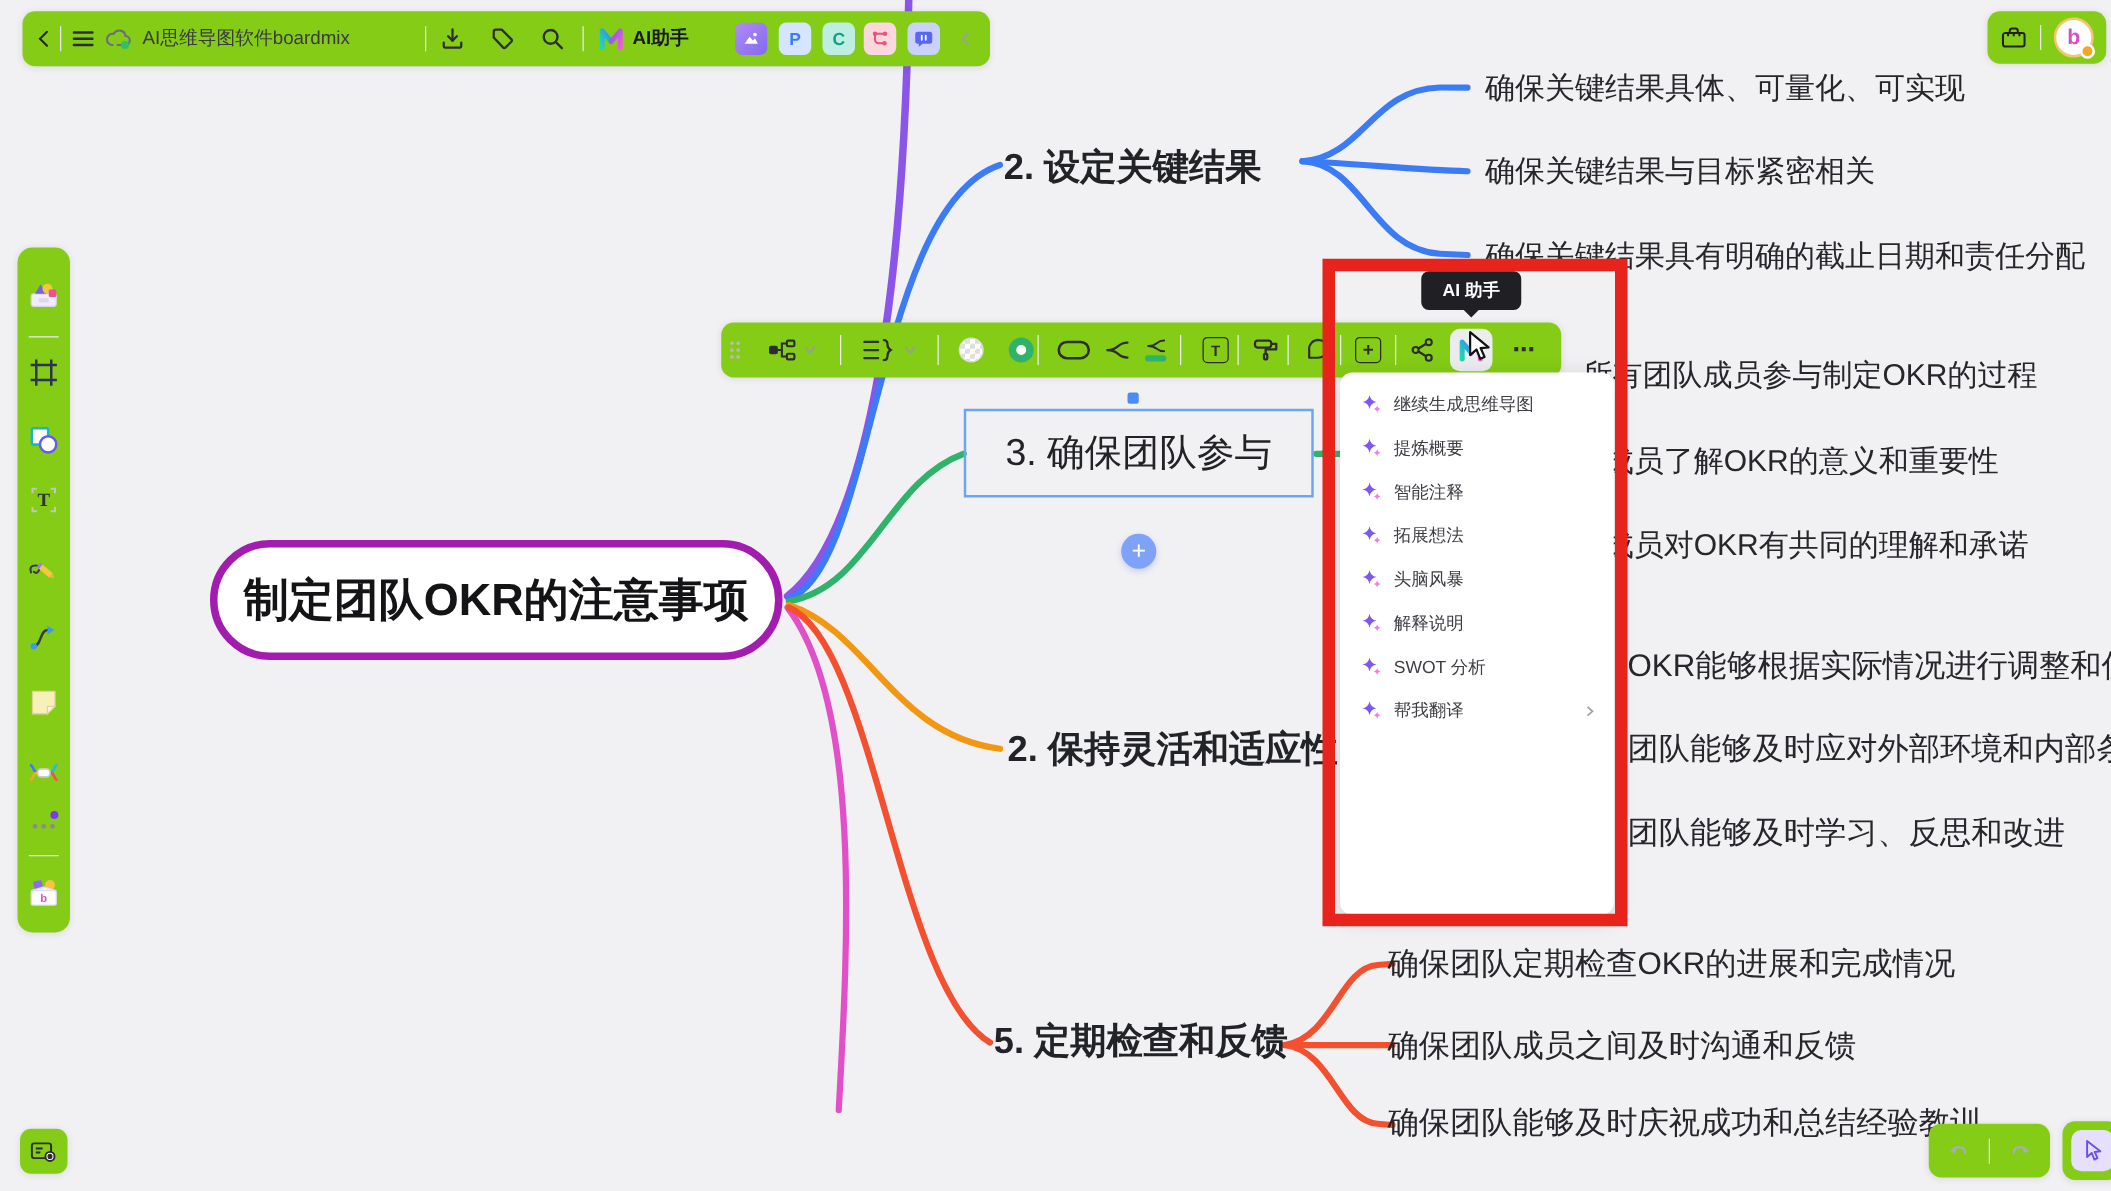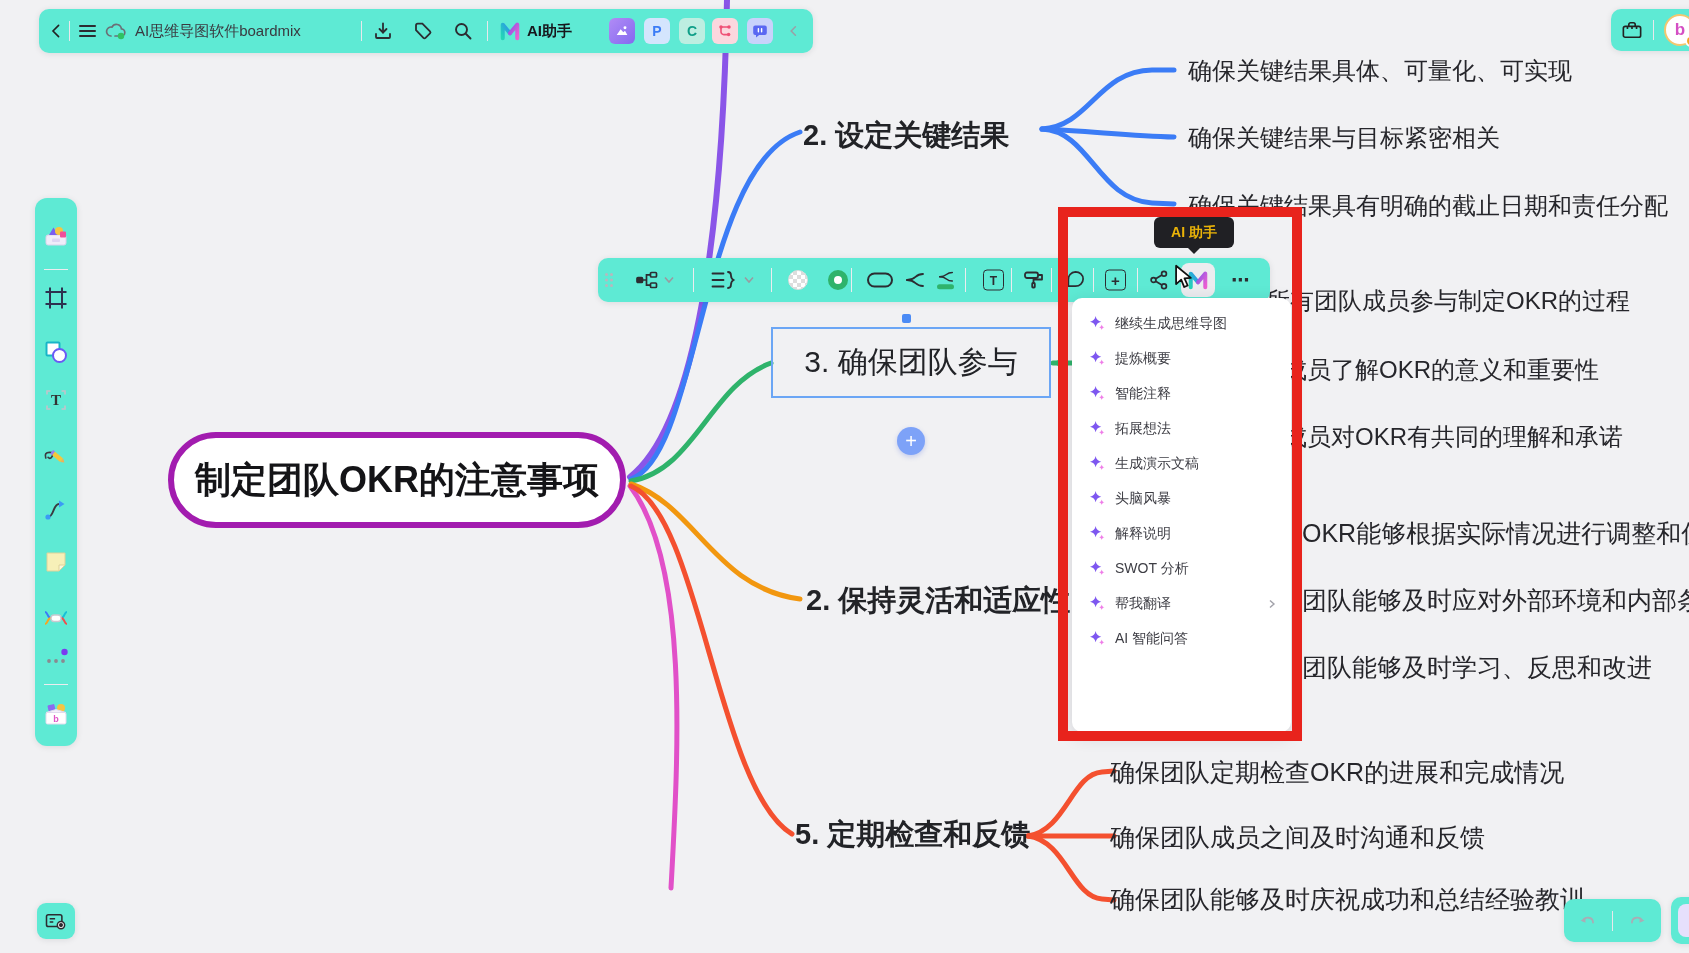--- a/index.html
+++ b/index.html
@@ -1,19 +1,19 @@
 <!DOCTYPE html>
 <html><head>
 <meta charset="utf-8">
 <style>
   * { margin:0; padding:0; box-sizing:border-box; }
   html,body { width:1689px; height:953px; overflow:hidden; }
   body { background:#f1f1f3; font-family:"Liberation Sans","DejaVu Sans",sans-serif; position:relative; }
   .abs { position:absolute; }
-  .panel { position:absolute; background:#5eead4; border-radius:10px; box-shadow:0 1px 6px rgba(30,30,40,.10);margin-left:21px; }
+  .panel { position:absolute; background:#84cc16; border-radius:10px; box-shadow:0 1px 6px rgba(30,30,40,.10); }
   .vc { top:50%; transform:translateY(-50%); }
   svg { display:block; }
 
   
   .map-text { position:absolute; white-space:nowrap; color:#26262b; line-height:1; transform:translateY(-50%); z-index:1; }
   .t24 { font-size:24px; }
   .t25 { font-size:25px; }
   .blabel { font-size:29px; color:#222327;font-weight:bold; }
   #central-topic { left:168px; top:432px; width:458px; height:96px; background:#fff;
     border:6px solid #a21caf; border-radius:48px; display:flex; align-items:center; justify-content:center;
@@ -50,22 +50,22 @@
   .ti-div { position:absolute; top:10px; width:1px; height:24px; background:#ececef; }
   .boxglyph { width:21px; height:21px; border:1.8px solid #2c2c31; border-radius:4px; display:flex; align-items:center; justify-content:center; font-weight:bold; }
   #fill-swatch { width:20px; height:20px; border-radius:50%; border:1px solid #ddd;
     background-image:linear-gradient(45deg,#ddd 25%,transparent 25%,transparent 75%,#ddd 75%),linear-gradient(45deg,#ddd 25%,#fff 25%,#fff 75%,#ddd 75%);
     background-size:8px 8px; background-position:0 0,4px 4px; }
   #border-swatch { width:20px; height:20px; border-radius:50%; border:6px solid #2fb36b; background:#fff; }
   #shape-glyph { width:26px; height:15px; border:2px solid #2c2c31; border-radius:8px; }
   #ai-tool-btn { width:34px; height:34px; background:#ececef; border-radius:8px; }
 
   
-  #ai-tooltip { position:absolute; left:1137px; top:217px; width:80px; height:31px; background:#202024; color:#eab308;
-    border-radius:6px; display:flex; align-items:center; justify-content:center; font-size:14px; font-weight:bold; z-index:12;margin-left:17px; }
+  #ai-tooltip { position:absolute; left:1137px; top:217px; width:80px; height:31px; background:#202024; color:#ffffff;
+    border-radius:6px; display:flex; align-items:center; justify-content:center; font-size:14px; font-weight:bold; z-index:12; }
   #ai-tooltip:after { content:""; position:absolute; left:50%; bottom:-6px; transform:translateX(-50%);
     border:7px solid transparent; border-top-color:#202024; border-bottom:0; }
 
   
   #ai-menu { position:absolute; left:1072px; top:298px; width:219px; height:434px; background:#fff; border-radius:10px;
     box-shadow:0 4px 18px rgba(30,30,40,.14); z-index:11; padding:8px 0; display:flex; flex-direction:column; }
   .menu-item { height:35px; display:flex; align-items:center; padding:0 14px 0 18px; cursor:default; }
   .menu-item .lbl { font-size:14px; color:#3d3d44; margin-left:10px; flex:1; white-space:nowrap; }
 
   
@@ -493,29 +493,20 @@
       </span>
       <span class="lbl">拓展想法</span>
     </div>
     <div class="menu-item">
       <span>
         <svg width="15" height="15" viewBox="0 0 16 16">
           <path d="M6 0 C6.6 3.4 8.6 5.4 12 6 C8.6 6.6 6.6 8.6 6 12 C5.4 8.6 3.4 6.6 0 6 C3.4 5.4 5.4 3.4 6 0 Z" fill="#7e57f0"></path>
           <path d="M12.5 9 C12.8 10.7 13.8 11.7 15.5 12 C13.8 12.3 12.8 13.3 12.5 15 C12.2 13.3 11.2 12.3 9.5 12 C11.2 11.7 12.2 10.7 12.5 9 Z" fill="#ef7ee8"></path>
         </svg>
       </span>
-      <span class="lbl">生成演示文稿</span>
-    </div>
-    <div class="menu-item">
-      <span>
-        <svg width="15" height="15" viewBox="0 0 16 16">
-          <path d="M6 0 C6.6 3.4 8.6 5.4 12 6 C8.6 6.6 6.6 8.6 6 12 C5.4 8.6 3.4 6.6 0 6 C3.4 5.4 5.4 3.4 6 0 Z" fill="#7e57f0"></path>
-          <path d="M12.5 9 C12.8 10.7 13.8 11.7 15.5 12 C13.8 12.3 12.8 13.3 12.5 15 C12.2 13.3 11.2 12.3 9.5 12 C11.2 11.7 12.2 10.7 12.5 9 Z" fill="#ef7ee8"></path>
-        </svg>
-      </span>
       <span class="lbl">头脑风暴</span>
     </div>
     <div class="menu-item">
       <span>
         <svg width="15" height="15" viewBox="0 0 16 16">
           <path d="M6 0 C6.6 3.4 8.6 5.4 12 6 C8.6 6.6 6.6 8.6 6 12 C5.4 8.6 3.4 6.6 0 6 C3.4 5.4 5.4 3.4 6 0 Z" fill="#7e57f0"></path>
           <path d="M12.5 9 C12.8 10.7 13.8 11.7 15.5 12 C13.8 12.3 12.8 13.3 12.5 15 C12.2 13.3 11.2 12.3 9.5 12 C11.2 11.7 12.2 10.7 12.5 9 Z" fill="#ef7ee8"></path>
         </svg>
       </span>
       <span class="lbl">解释说明</span>
@@ -535,29 +526,20 @@
           <path d="M6 0 C6.6 3.4 8.6 5.4 12 6 C8.6 6.6 6.6 8.6 6 12 C5.4 8.6 3.4 6.6 0 6 C3.4 5.4 5.4 3.4 6 0 Z" fill="#7e57f0"></path>
           <path d="M12.5 9 C12.8 10.7 13.8 11.7 15.5 12 C13.8 12.3 12.8 13.3 12.5 15 C12.2 13.3 11.2 12.3 9.5 12 C11.2 11.7 12.2 10.7 12.5 9 Z" fill="#ef7ee8"></path>
         </svg>
       </span>
       <span class="lbl">帮我翻译</span>
       <span>
         <svg width="10" height="10" viewBox="0 0 10 10">
           <path d="M3 1.5 L7 5 L3 8.5" stroke="#a2a2aa" stroke-width="1.4" fill="none"></path>
         </svg>
       </span>
-    </div>
-    <div class="menu-item">
-      <span>
-        <svg width="15" height="15" viewBox="0 0 16 16">
-          <path d="M6 0 C6.6 3.4 8.6 5.4 12 6 C8.6 6.6 6.6 8.6 6 12 C5.4 8.6 3.4 6.6 0 6 C3.4 5.4 5.4 3.4 6 0 Z" fill="#7e57f0"></path>
-          <path d="M12.5 9 C12.8 10.7 13.8 11.7 15.5 12 C13.8 12.3 12.8 13.3 12.5 15 C12.2 13.3 11.2 12.3 9.5 12 C11.2 11.7 12.2 10.7 12.5 9 Z" fill="#ef7ee8"></path>
-        </svg>
-      </span>
-      <span class="lbl">AI 智能问答</span>
     </div>
   </div>
 
 <div id="annotation-rect"></div>
 
 <div id="undo-redo" class="panel">
   <div>
     <svg width="18" height="16" viewBox="0 0 18 16">
         <path d="M4,7.5 C6,3.5 14,3.5 14,9.5" stroke="#a9adb5" stroke-width="1.8" fill="none" stroke-linecap="round"></path>
         <path d="M1.5,7.5 L6.5,5.2 L6.5,9.8 Z" fill="#a9adb5"></path>

